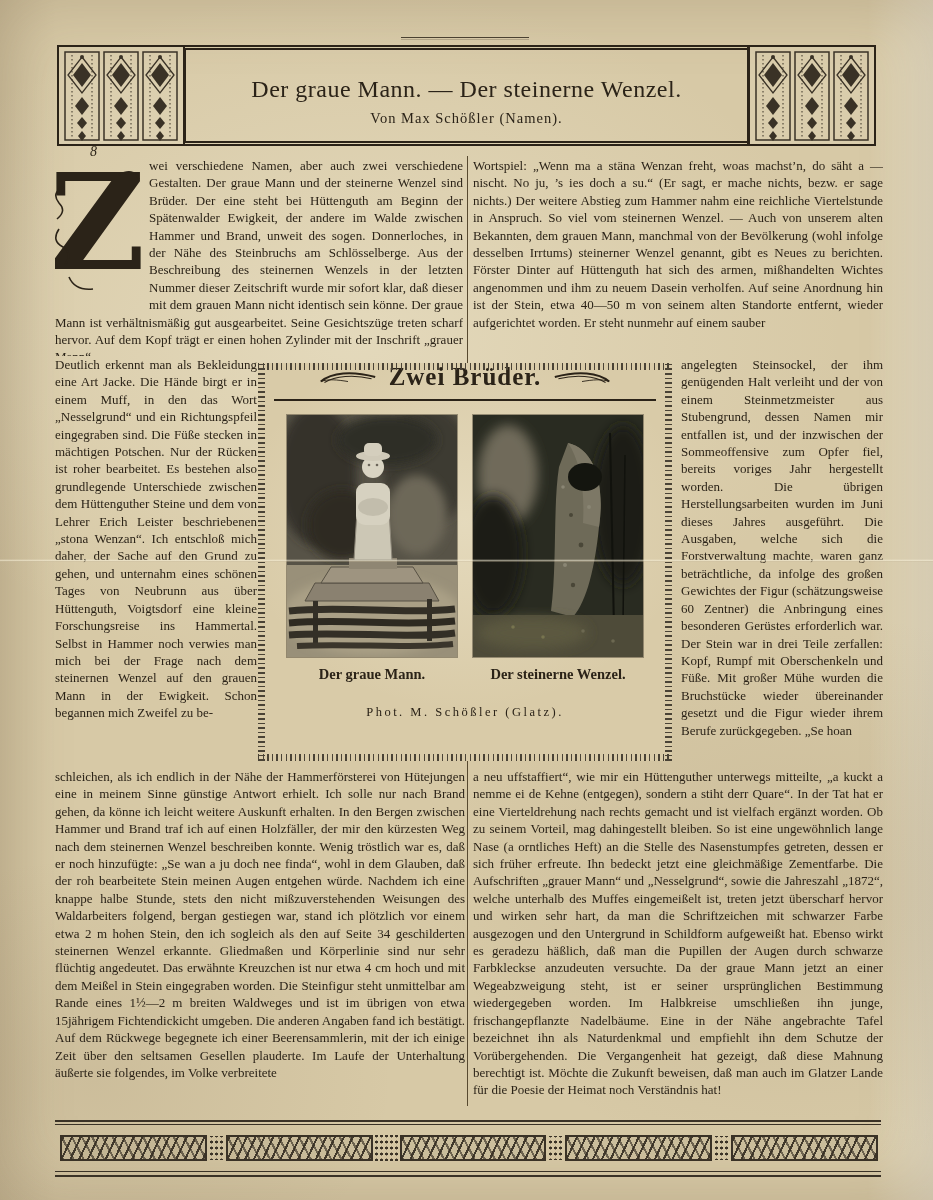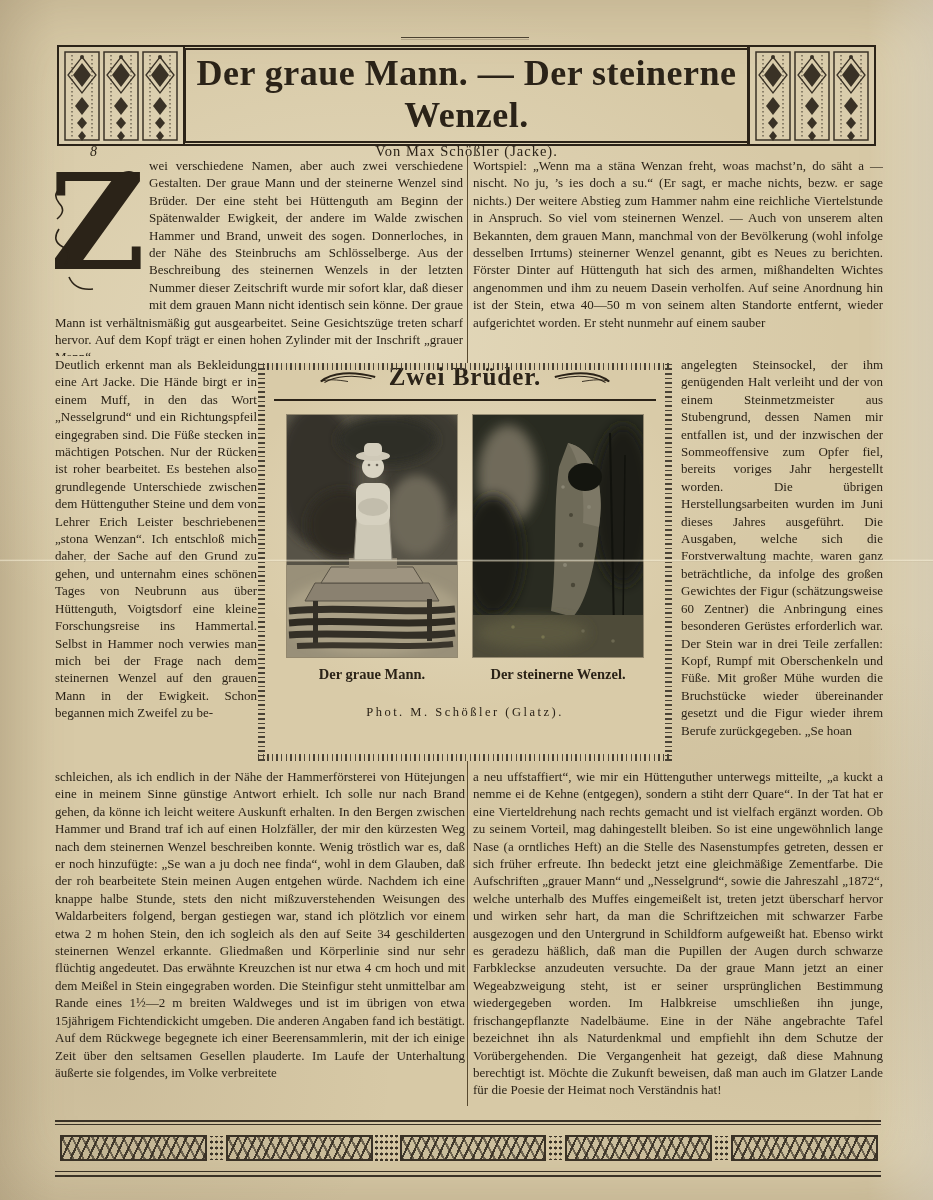--- a/index.html
+++ b/index.html
@@ -19,21 +19,21 @@
   .page-num-rule{position:absolute;top:37px;left:401px;width:128px;height:1px;background:#4a4131;box-shadow:0 2px 0 rgba(74,65,49,.25);}
 
   .ornament{position:absolute;top:45px;width:128px;height:101px;border:2px solid #2b2318;box-sizing:border-box;
     display:flex;justify-content:space-around;align-items:center;padding:3px;background:rgba(235,228,205,0.15);}
   .ornament-left{left:57px;} .ornament-right{left:748px;}
   .sig-mark{position:absolute;top:144px;left:90px;font-size:14px;font-style:italic;}
 
   .title-box{position:absolute;left:185px;top:45px;width:563px;height:101px;box-sizing:border-box;
     border-top:5px double #2b2318;border-bottom:5px double #2b2318;border-left:1px solid #2b2318;border-right:1px solid #2b2318;
     text-align:center;}
-  .title{margin-top:2px;font-size:36px;font-weight:bold;letter-spacing:.5px;}
+  .title{margin-top:26px;font-size:24px;font-weight:normal;letter-spacing:.5px;}
   .byline{margin-top:7px;font-size:14.5px;letter-spacing:1px;}
 
   .divider{position:absolute;left:467px;top:156px;width:1px;height:950px;background:#57492f;z-index:1;}
 
   .body-text{position:absolute;font-size:13px;line-height:17.4px;text-align:justify;hyphens:auto;overflow:hidden;z-index:2;}
   .col-left-top{left:55px;top:157px;width:408px;height:199px;}
   .col-left-mid{left:55px;top:356px;width:202px;height:410px;}
   .col-left-bottom{left:55px;top:768px;width:410px;height:348px;}
   .col-right-top{left:473px;top:157px;width:410px;height:199px;}
   .col-right-mid{left:681px;top:356px;width:202px;height:410px;}
@@ -113,21 +113,21 @@
         <circle cx="18" cy="6" r="2" fill="#3a3226"></circle>
         <polygon points="18,46 25,55 18,64 11,55" fill="#3a3226"></polygon>
         <polygon points="18,66 23,72 18,78 13,72" fill="#3a3226"></polygon>
         <polygon points="18,80 22,85 18,90 14,85" fill="#3a3226"></polygon>
       </svg>
   </div>
   <div class="sig-mark">8</div>
 
   <div class="title-box">
     <div class="title">Der graue Mann. — Der steinerne Wenzel.</div>
-    <div class="byline">Von Max Schößler (Jacke).</div>
+    <div class="byline">Von Max Schößler (Namen).</div>
   </div>
 
   <div class="ornament ornament-right">
     <svg width="36" height="90" viewBox="0 0 36 90">
         <rect x="1" y="1" width="34" height="88" fill="none" stroke="#3a3226" stroke-width="1.5"></rect>
         <line x1="8" y1="4" x2="8" y2="86" stroke="#3a3226" stroke-width="1" stroke-dasharray="1.5 2.5"></line>
         <line x1="28" y1="4" x2="28" y2="86" stroke="#3a3226" stroke-width="1" stroke-dasharray="1.5 2.5"></line>
         <polygon points="18,6 32,24 18,42 4,24" fill="none" stroke="#3a3226" stroke-width="1.3"></polygon>
         <polygon points="18,12 27,24 18,36 9,24" fill="#3a3226"></polygon>
         <circle cx="18" cy="6" r="2" fill="#3a3226"></circle>

